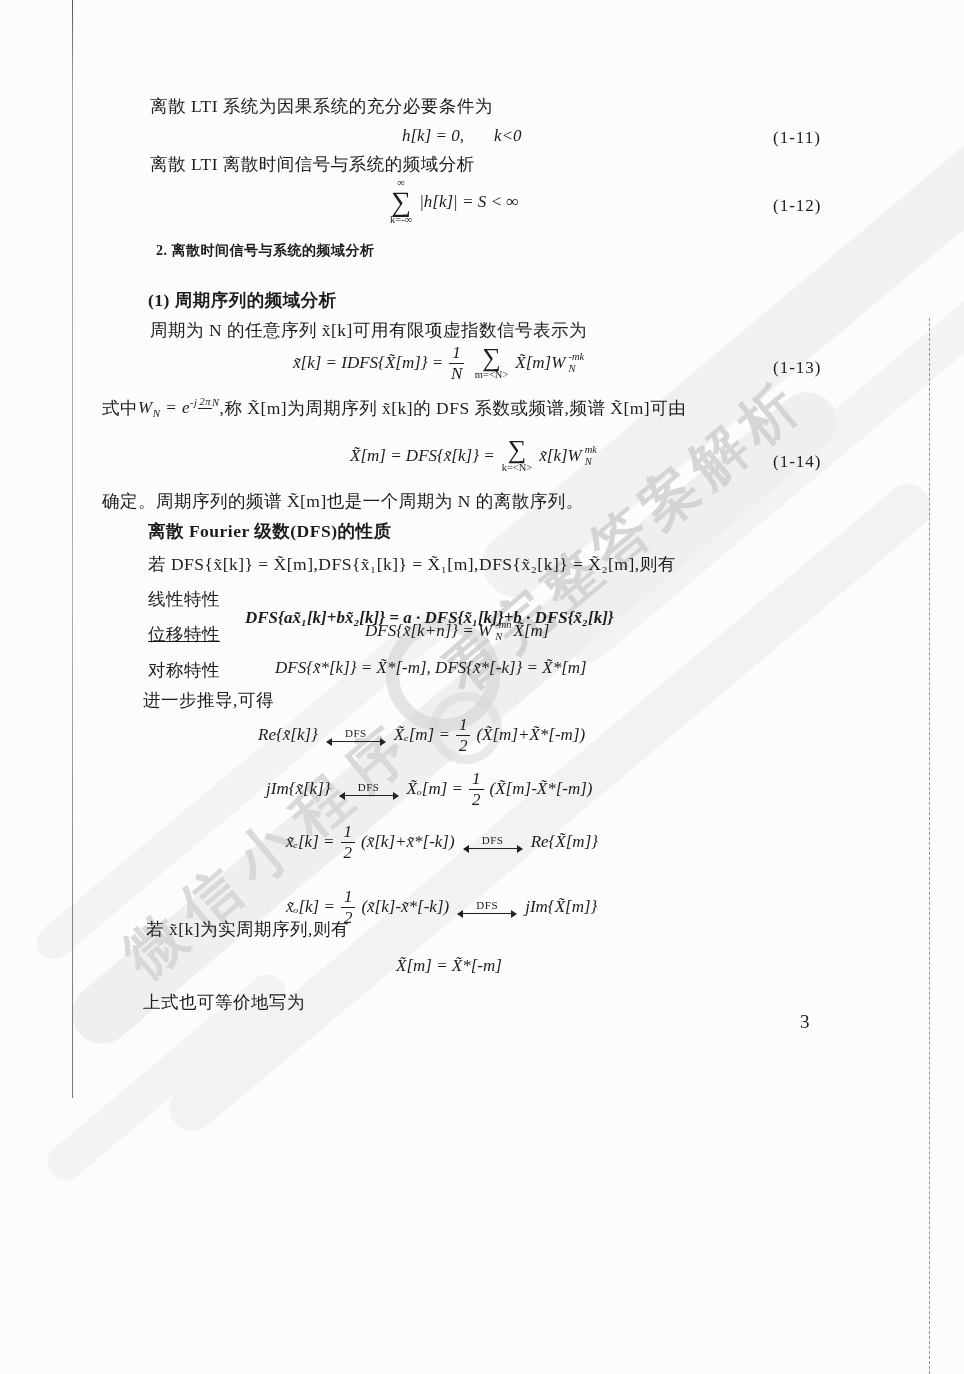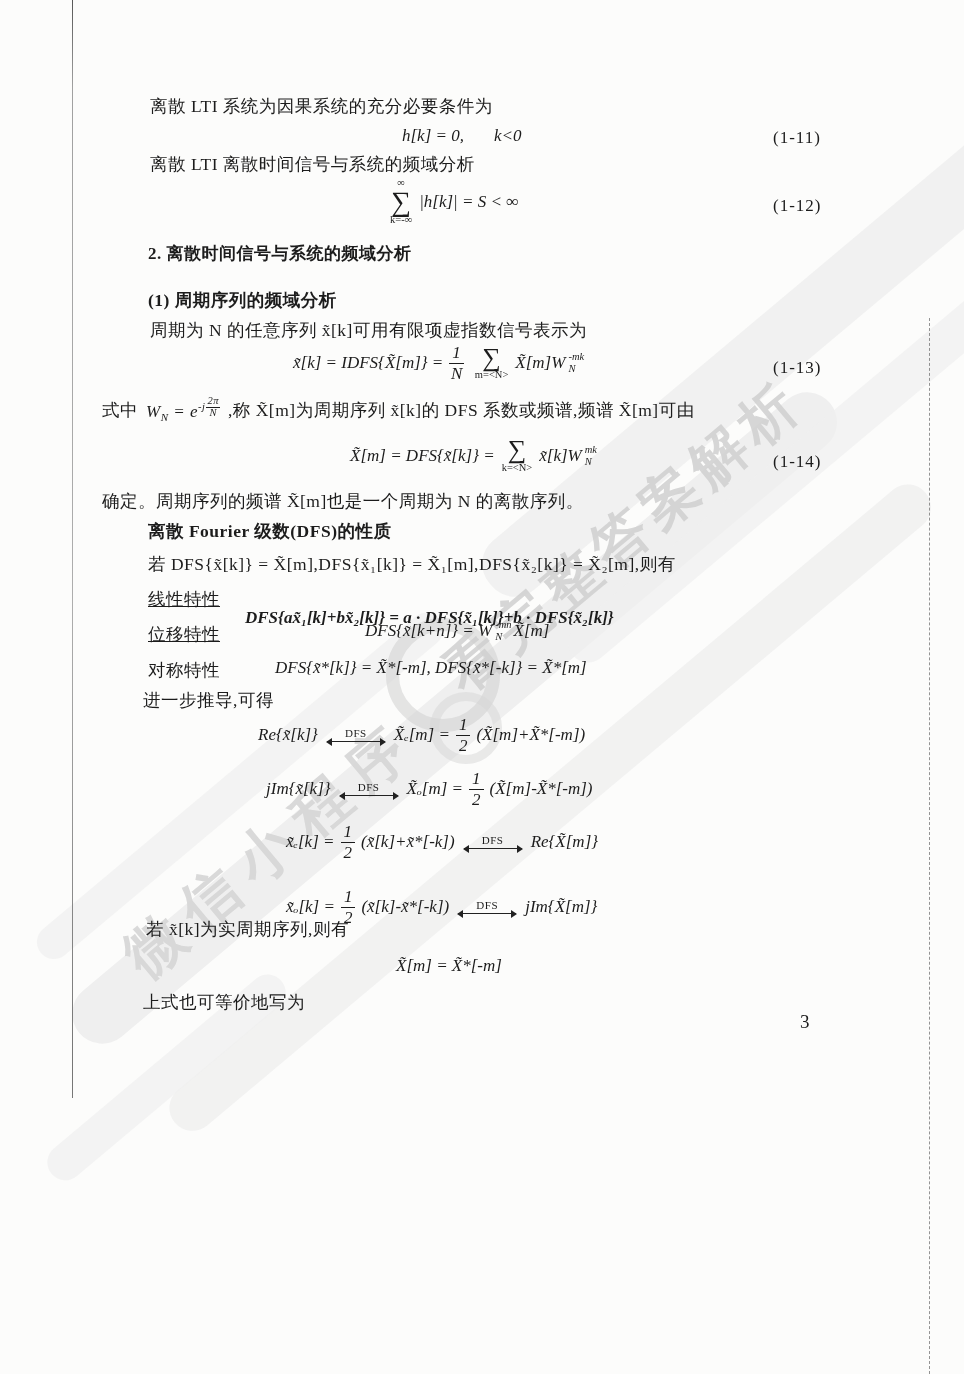--- a/index.html
+++ b/index.html
@@ -18,21 +18,21 @@
   .frac .d{padding-top:1px;}
   
   .bigsum{display:inline-flex;flex-direction:column;align-items:center;line-height:1;margin:0 5px;font-style:normal;}
   .bigsum .top,.bigsum .bot{font-size:10.5px;letter-spacing:0;}
   .bigsum .sg{font-size:28px;line-height:.95;}
   
   .ss{display:inline-flex;flex-direction:column;align-items:flex-start;font-size:10.5px;line-height:1.15;
       vertical-align:-7px;margin-left:1px;font-style:italic;}
   sub{font-size:11px;}
   .esup{display:inline-flex;align-items:center;font-size:10.5px;vertical-align:7px;line-height:1;}
-  .minifrac{display:inline-flex;flex-direction:column;align-items:center;line-height:1;margin-left:1px;}
+  .minifrac{display:inline-flex;flex-direction:row;align-items:center;line-height:1;margin-left:1px;}
   .minifrac .n{border-bottom:1px solid #1c1c1c;padding:0 1px 0;}
   
   .dfsarrow{display:inline-flex;flex-direction:column;align-items:center;margin:0 7px;font-style:normal;}
   .dfsarrow .lbl{font-size:11px;line-height:1;margin-bottom:1.5px;letter-spacing:.5px;}
   .dfsarrow .ln{position:relative;width:58px;height:1.3px;background:#222;}
   .dfsarrow .ln::before{content:"";position:absolute;left:-1px;top:-3.4px;
       border:4px solid transparent;border-right:6.5px solid #222;border-left:0;}
   .dfsarrow .ln::after{content:"";position:absolute;right:-1px;top:-3.4px;
       border:4px solid transparent;border-left:6.5px solid #222;border-right:0;}
   
@@ -77,21 +77,21 @@
   <div class="abs math row" style="left:385px;top:178px;">
     <span class="bigsum">
       <span class="top">∞</span>
       <span class="sg">∑</span>
       <span class="bot">k=-∞</span>
     </span>
     <span>|h[k]| = S &lt; ∞</span>
   </div>
   <div class="abs eqnum" style="left:773px;top:196px;">(1-12)</div>
 
-  <div class="abs cn bold" style="left:148px;top:242px;font-size:17px;">2. 离散时间信号与系统的频域分析</div>
+  <div class="abs cn bold" style="left:156px;top:242px;font-size:14px;">2. 离散时间信号与系统的频域分析</div>
   <div class="abs cn bold" style="left:148px;top:288px;">(1) 周期序列的频域分析</div>
   <div class="abs cn" style="left:150px;top:318px;">周期为 N 的任意序列 x̃[k]可用有限项虚指数信号表示为</div>
 
   <div class="abs math row" style="left:293px;top:344px;">
     <span>x̃[k] = IDFS{X̃[m]} =</span>
     <span class="frac">
       <span class="n">1</span>
       <span class="d">N</span>
     </span>
     <span class="bigsum">
@@ -99,21 +99,21 @@
       <span class="bot">m=&lt;N&gt;</span>
     </span>
     <span>X̃[m]W</span>
     <span class="ss">
       <span>-mk</span>
       <span>N</span>
     </span>
   </div>
   <div class="abs eqnum" style="left:773px;top:358px;">(1-13)</div>
 
-  <div class="abs cn row" style="left:102px;top:396px;gap:8px;">
+  <div class="abs cn row" style="left:102px;top:396px;gap:0;">
     <span>式中 </span>
       <span class="math"><span>W</span><sub>N</sub><span> = e</span><span class="esup">
           <span>-j</span>
           <span class="minifrac">
             <span class="n">2π</span>
             <span>N</span>
           </span>
         </span></span>
       <span>,称 X̃[m]为周期序列 x̃[k]的 DFS 系数或频谱,频谱 X̃[m]可由</span>
   </div>
@@ -129,21 +129,21 @@
       <span>mk</span>
       <span>N</span>
     </span>
   </div>
   <div class="abs eqnum" style="left:773px;top:452px;">(1-14)</div>
 
   <div class="abs cn" style="left:102px;top:489px;">确定。周期序列的频谱 X̃[m]也是一个周期为 N 的离散序列。</div>
   <div class="abs cn bold" style="left:148px;top:519px;">离散 Fourier 级数(DFS)的性质</div>
   <div class="abs cn" style="left:148px;top:552px;">若 DFS{x̃[k]} = X̃[m],DFS{x̃₁[k]} = X̃₁[m],DFS{x̃₂[k]} = X̃₂[m],则有</div>
 
-  <div class="abs cn" style="left:148px;top:587px;text-decoration:underline;">线性特性</div>
+  <div class="abs cn" style="left:148px;top:587px;">线性特性</div>
   <div class="abs math" style="left:245px;top:608px;font-weight:bold;">DFS{ax̃₁[k]+bx̃₂[k]} = a · DFS{x̃₁[k]}+b · DFS{x̃₂[k]}</div>
 
   <div class="abs cn" style="left:148px;top:622px;text-decoration:underline;">位移特性</div>
   <div class="abs math row" style="left:365px;top:619px;">
     <span>DFS{x̃[k+n]} = W</span>
     <span class="ss">
       <span>-mn</span>
       <span>N</span>
     </span>
     <span>X̃[m]</span>

